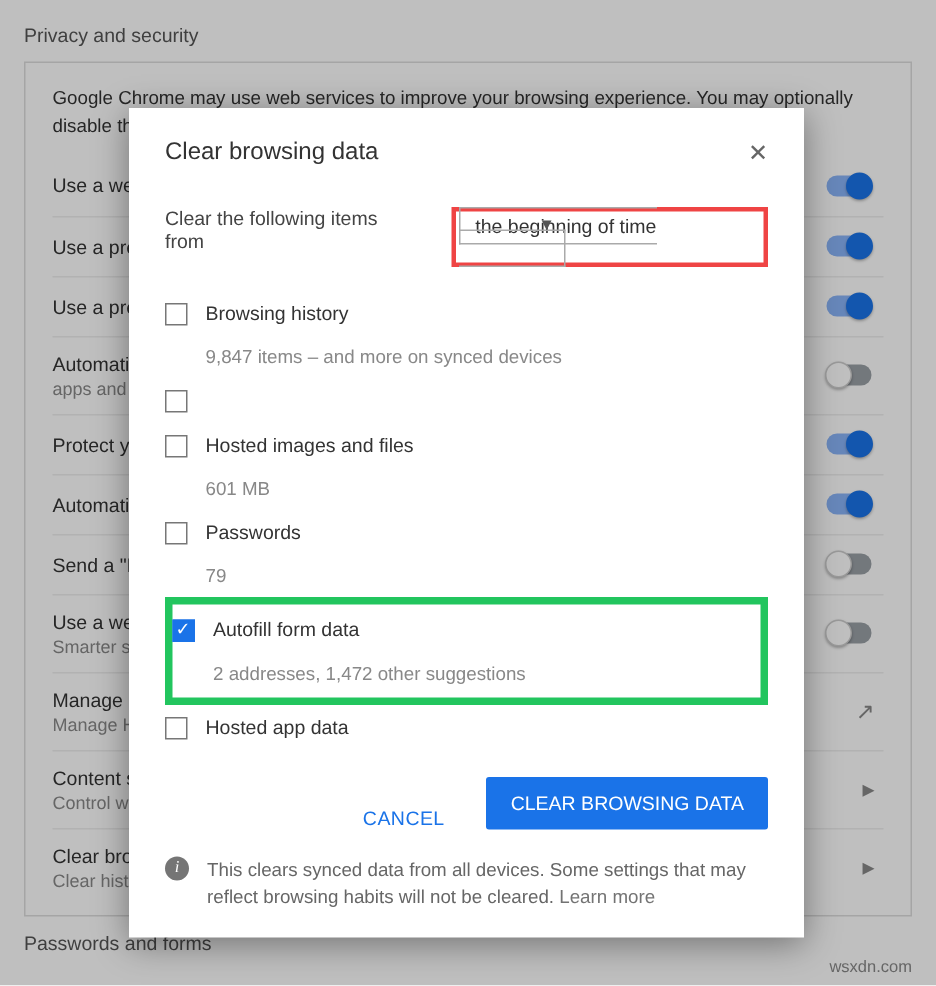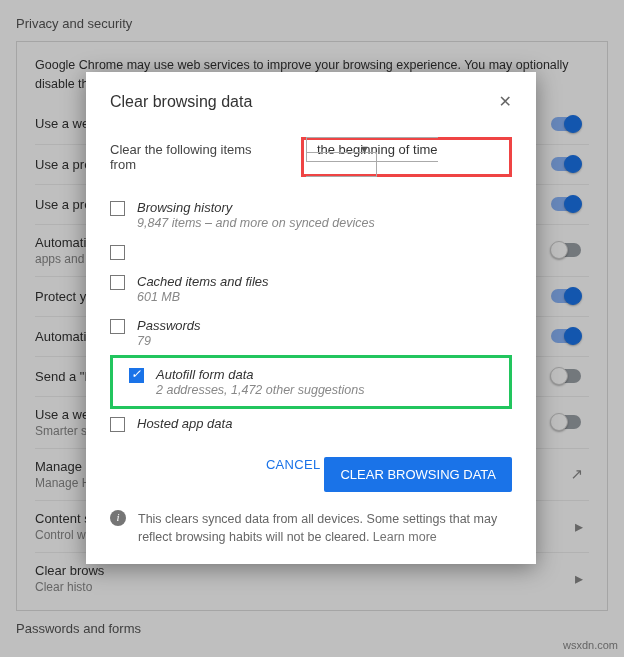--- a/index.html
+++ b/index.html
@@ -13,39 +13,39 @@
     .row { display: flex; align-items: center; justify-content: space-between; border-top: 1px solid #eee; padding: 10px 0; min-height: 40px; }
     .row:first-of-type { border-top: none; }
     .row-text { font-size: 13px; color: #333; }
     .row-sub { font-size: 12px; color: #888; margin-top: 2px; }
     .toggle { width: 30px; height: 14px; border-radius: 8px; background: #9aa0a6; position: relative; flex-shrink: 0; margin-right: 8px; }
     .toggle.on { background: #8ab4f8; }
     .toggle::after { content: ''; width: 16px; height: 16px; border-radius: 50%; background: #fff; border: 1px solid #ccc; position: absolute; top: -2px; left: -1px; box-shadow: 0 1px 2px rgba(0,0,0,0.3); }
     .toggle.on::after { left: auto; right: -1px; background: #1a73e8; border-color: #1a73e8; }
     .chevron { color: #888; font-size: 16px; padding: 0 6px; }
     .external { color: #888; font-size: 15px; padding: 0 6px; }
-    .footer-brand { position: absolute; bottom: 6px; right: 6px; font-size: 11px; color: #888; z-index: 1; text-align: center; }
+    .footer-brand { position: absolute; bottom: 6px; right: 16px; font-size: 11px; color: #888; z-index: 1; text-align: center; }
 
     
     .dialog { position: absolute; left: 86px; top: 72px; width: 450px; background: #fff; box-shadow: 0 4px 22px rgba(0,0,0,0.4); z-index: 10; padding: 20px 24px 18px 24px; }
     .dlg-title { font-size: 16px; color: #333; display: flex; justify-content: space-between; align-items: center; }
     .dlg-close { font-size: 16px; color: #666; cursor: pointer; }
-    .dlg-range { margin: 26px 0 16px 0; font-size: 13px; display: flex; align-items: center; gap: 21px; }
+    .dlg-range { margin: 26px 0 16px 0; font-size: 13px; display: flex; align-items: flex-start; gap: 21px; }
     .range-label { color: #444; }
     .range-select { border: 1px solid #aaa; padding: 4px 70px 4px 10px; font-size: 13px; color: #333; position: relative; }
     .range-caret { position: absolute; right: 6px; top: 5px; color: #555; font-size: 11px; }
     .hl-red { border: 3px solid #ef4444; padding: 2px; display: inline-block; }
-    .hl-red-block { border: 3px solid #22c55e; padding: 2px 16px; }
-    .opt { display: flex; align-items: flex-start; gap: 12px; padding: 7px 0; font-style: italic; }
+    .hl-red-block { border: 5px solid #22c55e; padding: 2px 0; }
+    .opt { display: flex; align-items: flex-start; gap: 12px; padding: 7px 0; }
     .cb { width: 15px; height: 15px; border: 1.5px solid #777; flex-shrink: 0; margin-top: 1px; position: relative; }
     .cb.checked { background: #1a73e8; border-color: #1a73e8; }
     .cb.checked::after { content: '✓'; color: #fff; font-size: 12px; position: absolute; top: -2px; left: 1px; }
     .opt-title { font-size: 13px; color: #333; }
-    .opt-sub { font-size: 12.5px; color: #888; margin-top: 1px; }
-    .dlg-actions { display: flex; justify-content: flex-end; gap: 4px; align-items: flex-start; margin-top: 18px; }
+    .opt-sub { font-size: 12.5px; color: #888; margin-top: 15px; }
+    .dlg-actions { display: flex; justify-content: flex-end; gap: 28px; align-items: flex-end; margin-top: 18px; }
     .btn-text { color: #1a73e8; font-size: 13px; font-weight: 500; letter-spacing: .3px; cursor: pointer; }
     .btn-primary { background: #1a73e8; color: #fff; font-size: 13px; font-weight: 500; padding: 10px 16px; border-radius: 2px; cursor: pointer; }
     .dlg-note { display: flex; gap: 12px; margin-top: 18px; font-size: 12.5px; color: #666; line-height: 1.45; }
     .info-icon { width: 16px; height: 16px; border-radius: 50%; background: #757575; color: #fff; font-size: 11px; display: flex; align-items: center; justify-content: center; flex-shrink: 0; font-style: italic; font-family: serif; }
   </style>
 </head>
 <body>
 
 <div class="page">
   <div class="section-header">Privacy and security</div>
@@ -142,21 +142,21 @@
           <div class="opt-title">Browsing history</div>
           <div class="opt-sub">9,847 items – and more on synced devices</div>
         </div>
       </div>
       <div class="opt">
         <div class="cb"></div>
       </div>
       <div class="opt">
         <div class="cb"></div>
         <div>
-          <div class="opt-title">Cached items and files</div>
+          <div class="opt-title">Hosted images and files</div>
           <div class="opt-sub">601 MB</div>
         </div>
       </div>
       <div class="opt">
         <div class="cb"></div>
         <div>
           <div class="opt-title">Passwords</div>
           <div class="opt-sub">79</div>
         </div>
       </div>

